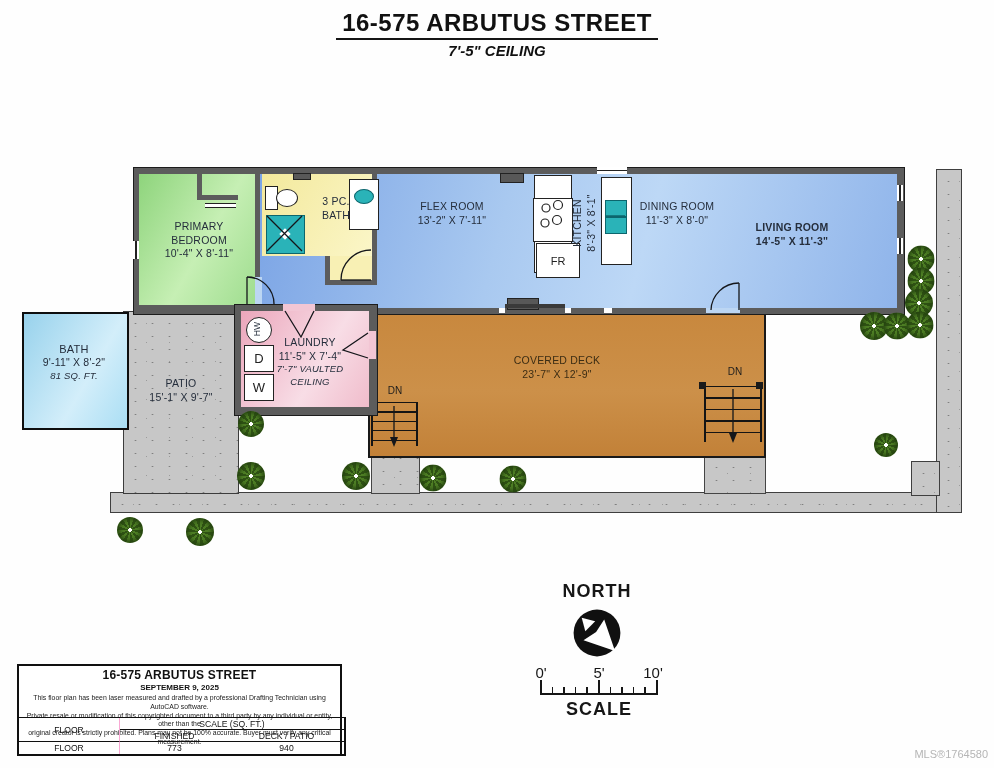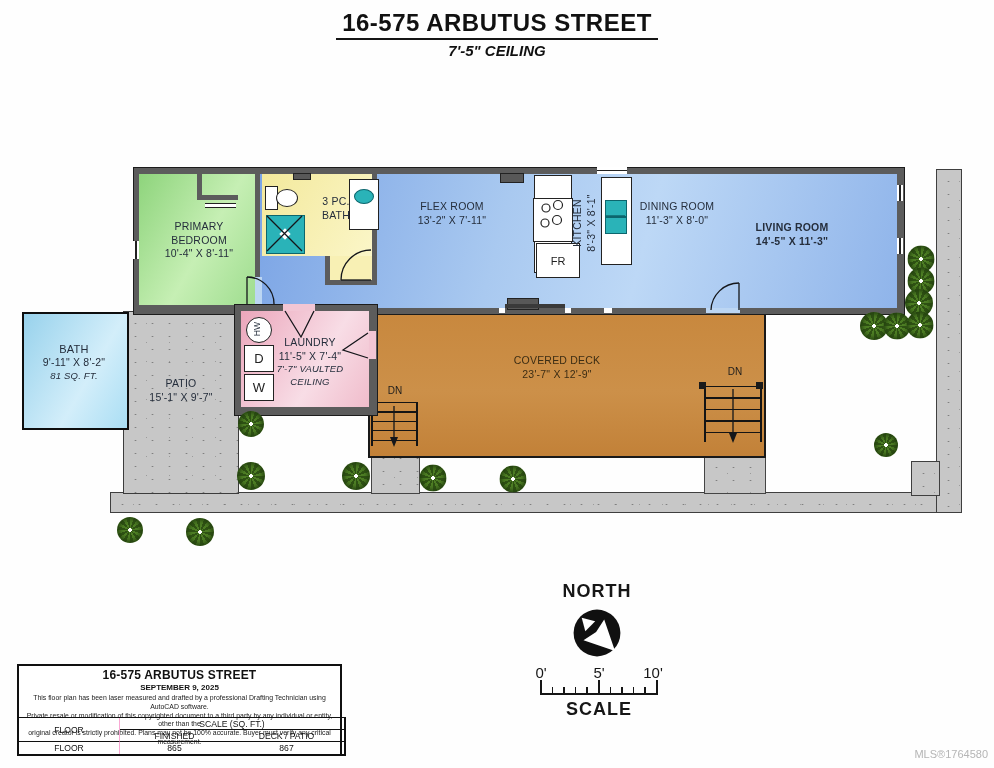--- a/index.html
+++ b/index.html
@@ -303,20 +303,20 @@
       <div>This floor plan has been laser measured and drafted by a professional Drafting Technician using AutoCAD software.</div>
       <div>Private resale or modification of this copyrighted document to a third party by any individual or entity, other than the</div>
       <div>original creator is strictly prohibited. Plans may not be 100% accurate.  Buyer must verify any critical measurement.</div>
     </div>
     <div class="ib-table">
       <div class="ib-cell" style="grid-column:1;grid-row:1 / span 2;">FLOOR</div>
       <div class="ib-cell" style="grid-column:2 / span 2;grid-row:1;border-right:none;">SCALE (SQ. FT.)</div>
       <div class="ib-cell" style="grid-column:2;grid-row:2;">FINISHED</div>
       <div class="ib-cell" style="grid-column:3;grid-row:2;border-right:none;">DECK / PATIO</div>
       <div class="ib-cell" style="grid-column:1;grid-row:3;border-bottom:none;">FLOOR</div>
-      <div class="ib-cell" style="grid-column:2;grid-row:3;border-bottom:none;">865</div>
-      <div class="ib-cell" style="grid-column:3;grid-row:3;border-right:none;border-bottom:none;">867</div>
+      <div class="ib-cell" style="grid-column:2;grid-row:3;border-bottom:none;">773</div>
+      <div class="ib-cell" style="grid-column:3;grid-row:3;border-right:none;border-bottom:none;">940</div>
     </div>
   </div>
 
   <div class="mls">MLS®1764580</div>
 
 </div>
 
 </body></html>

